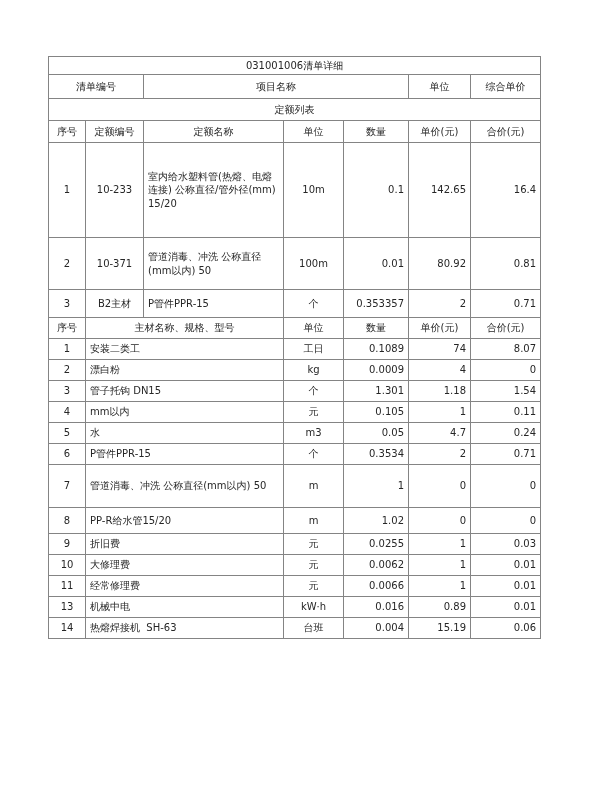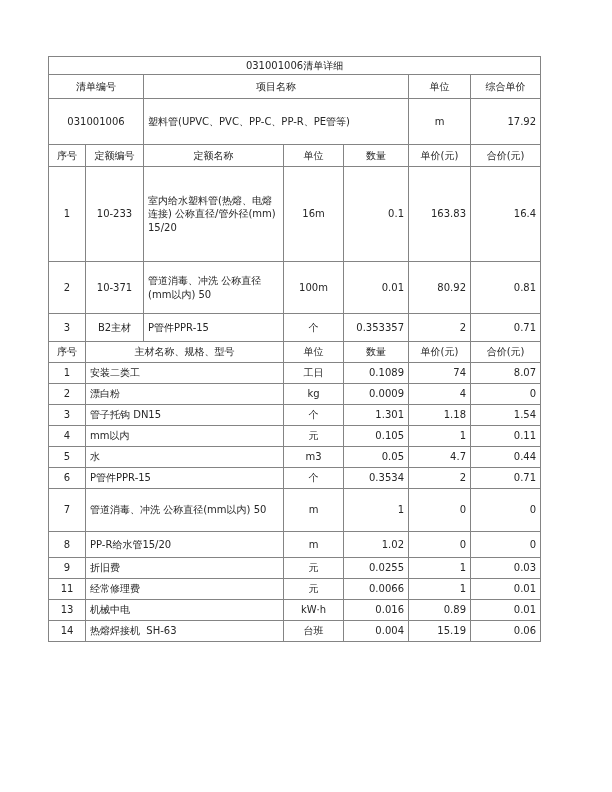--- a/index.html
+++ b/index.html
@@ -50,45 +50,42 @@
       <td colspan="7" class="c">031001006清单详细</td>
     </tr>
 
     <tr class="rh23">
       <td colspan="2" class="c">清单编号</td>
       <td colspan="3" class="c">项目名称</td>
       <td class="c">单位</td>
       <td class="c">综合单价</td>
     </tr>
 
-    <tr class="rh46">
-      <td colspan="2" class="c">031001006</td>
-      <td colspan="3" class="l">塑料管(UPVC、PVC、PP-C、PP-R、PE管等)</td>
-      <td class="c">m</td>
-      <td class="r">17.92</td>
-    </tr>
-
+
+    <tr class="rh22">
+      <td colspan="7" class="c">定额列表</td>
+    </tr>
 
     <tr class="rh22">
       <td class="c">序号</td>
       <td class="c">定额编号</td>
       <td class="c">定额名称</td>
       <td class="c">单位</td>
       <td class="c">数量</td>
       <td class="c">单价(元)</td>
       <td class="c">合价(元)</td>
     </tr>
 
     <tr class="rh95">
       <td class="c">1</td>
       <td class="c">10-233</td>
       <td class="l">室内给水塑料管(热熔、电熔连接) 公称直径/管外径(mm) 15/20</td>
-      <td class="c">16m</td>
+      <td class="c">10m</td>
       <td class="r">0.1</td>
-      <td class="r">163.83</td>
+      <td class="r">142.65</td>
       <td class="r">16.4</td>
     </tr>
     <tr class="rh52">
       <td class="c">2</td>
       <td class="c">10-371</td>
       <td class="l">管道消毒、冲洗 公称直径(mm以内) 50</td>
       <td class="c">100m</td>
       <td class="r">0.01</td>
       <td class="r">80.92</td>
       <td class="r">0.81</td>
@@ -144,21 +141,21 @@
       <td class="r">0.105</td>
       <td class="r">1</td>
       <td class="r">0.11</td>
     </tr>
     <tr class="rh21">
       <td class="c">5</td>
       <td colspan="2" class="l">水</td>
       <td class="c">m3</td>
       <td class="r">0.05</td>
       <td class="r">4.7</td>
-      <td class="r">0.44</td>
+      <td class="r">0.24</td>
     </tr>
     <tr class="rh21">
       <td class="c">6</td>
       <td colspan="2" class="l">P管件PPR-15</td>
       <td class="c">个</td>
       <td class="r">0.3534</td>
       <td class="r">2</td>
       <td class="r">0.71</td>
     </tr>
     <tr class="rh43">
@@ -179,20 +176,28 @@
     </tr>
     <tr class="rh21">
       <td class="c">9</td>
       <td colspan="2" class="l">折旧费</td>
       <td class="c">元</td>
       <td class="r">0.0255</td>
       <td class="r">1</td>
       <td class="r">0.03</td>
     </tr>
     <tr class="rh21">
+      <td class="c">10</td>
+      <td colspan="2" class="l">大修理费</td>
+      <td class="c">元</td>
+      <td class="r">0.0062</td>
+      <td class="r">1</td>
+      <td class="r">0.01</td>
+    </tr>
+    <tr class="rh21">
       <td class="c">11</td>
       <td colspan="2" class="l">经常修理费</td>
       <td class="c">元</td>
       <td class="r">0.0066</td>
       <td class="r">1</td>
       <td class="r">0.01</td>
     </tr>
     <tr class="rh21">
       <td class="c">13</td>
       <td colspan="2" class="l">机械中电</td>

